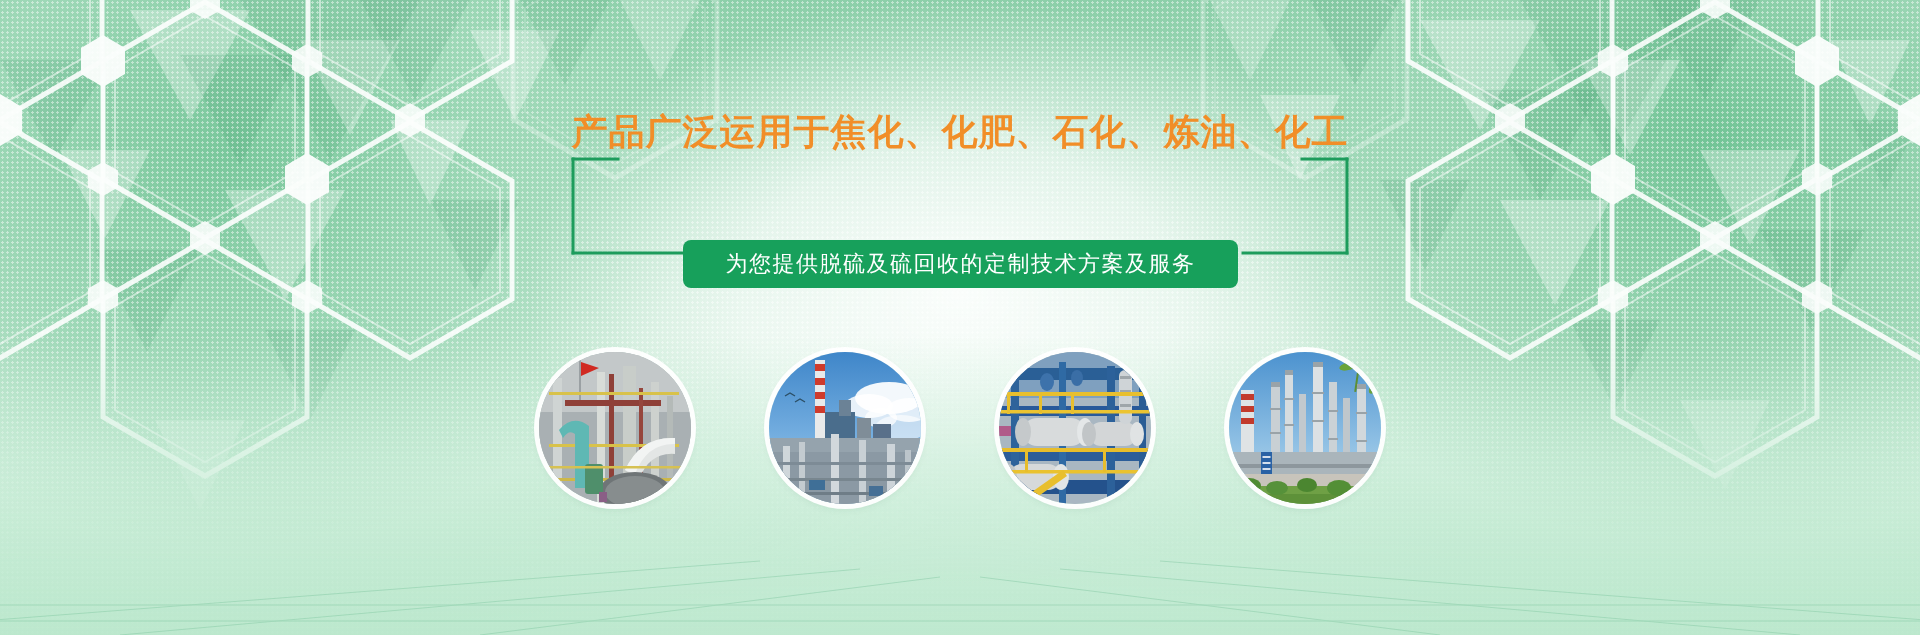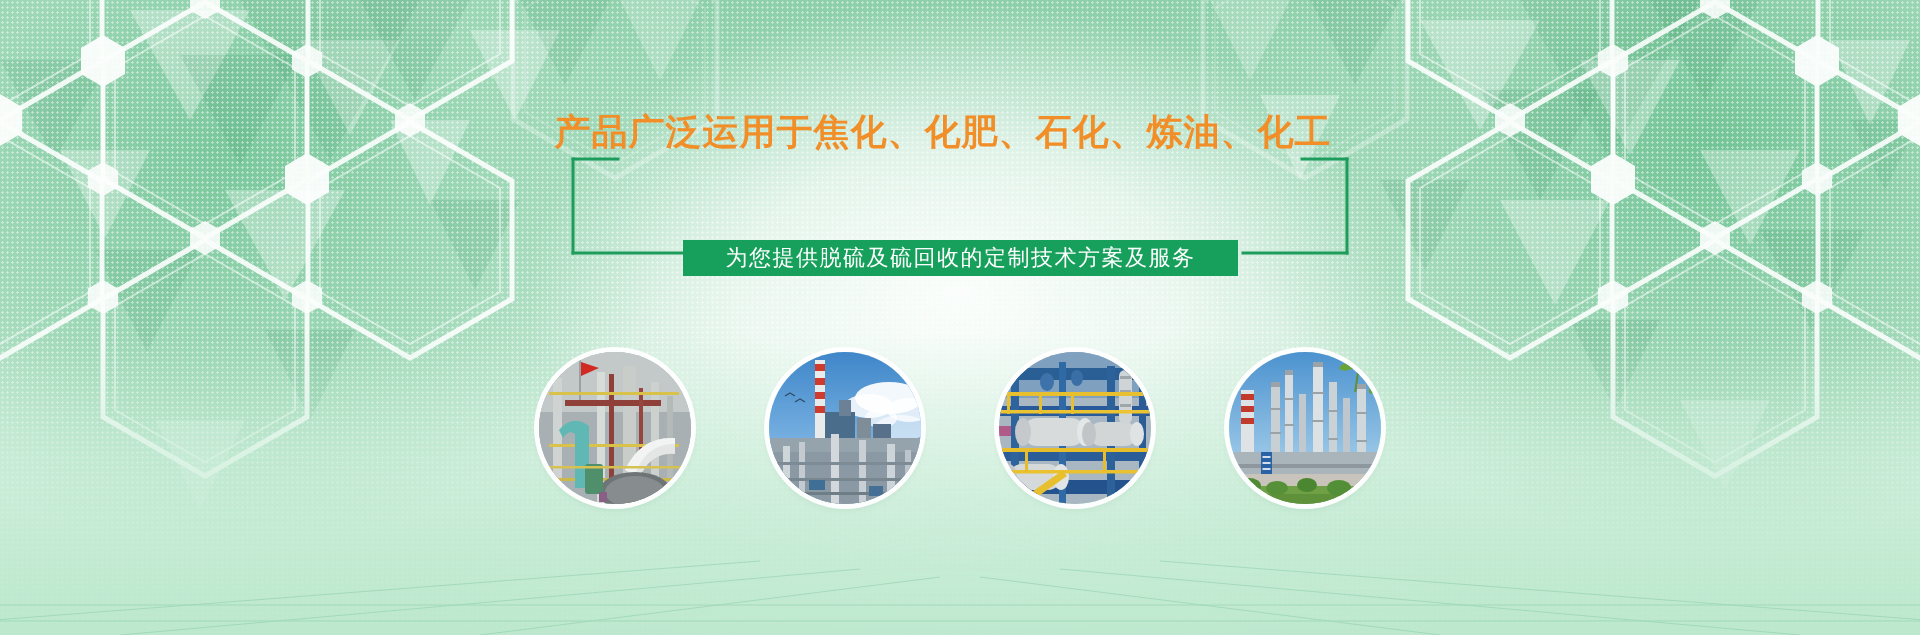--- a/index.html
+++ b/index.html
@@ -33,37 +33,37 @@
     background-size:5px 5px;
     opacity:.85;
   }
   .tri-layer{position:absolute;inset:0;}
 
   .hexnet{position:absolute;inset:0;}
 
   .persp{position:absolute;left:0;right:0;bottom:0;height:170px;overflow:hidden;}
 
   .headline{
-    position:absolute;left:413px;top:112px;width:1060px;
+    position:absolute;left:430px;top:112px;width:1060px;
     text-align:center;
     color:#f18e28;
     font-size:36px;
     font-weight:bold;
     line-height:40px;
     letter-spacing:1px;
     white-space:nowrap;
   }
   .headline .ln{display:block;}
 
   .greenbar{
     position:absolute;
     left:683px;top:240px;
-    width:555px;height:36px;
+    width:555px;height:48px;
     background:#17a05b;
-    display:flex;align-items:center;justify-content:center;
+    display:flex;align-items:center;justify-content:center;border-radius:8px;
   }
   .greenbar-txt{
     color:#ffffff;
     font-size:22px;
     letter-spacing:1.5px;
     white-space:nowrap;
   }
 
   
   .circles{position:absolute;left:0;top:352px;width:1920px;height:180px;}

